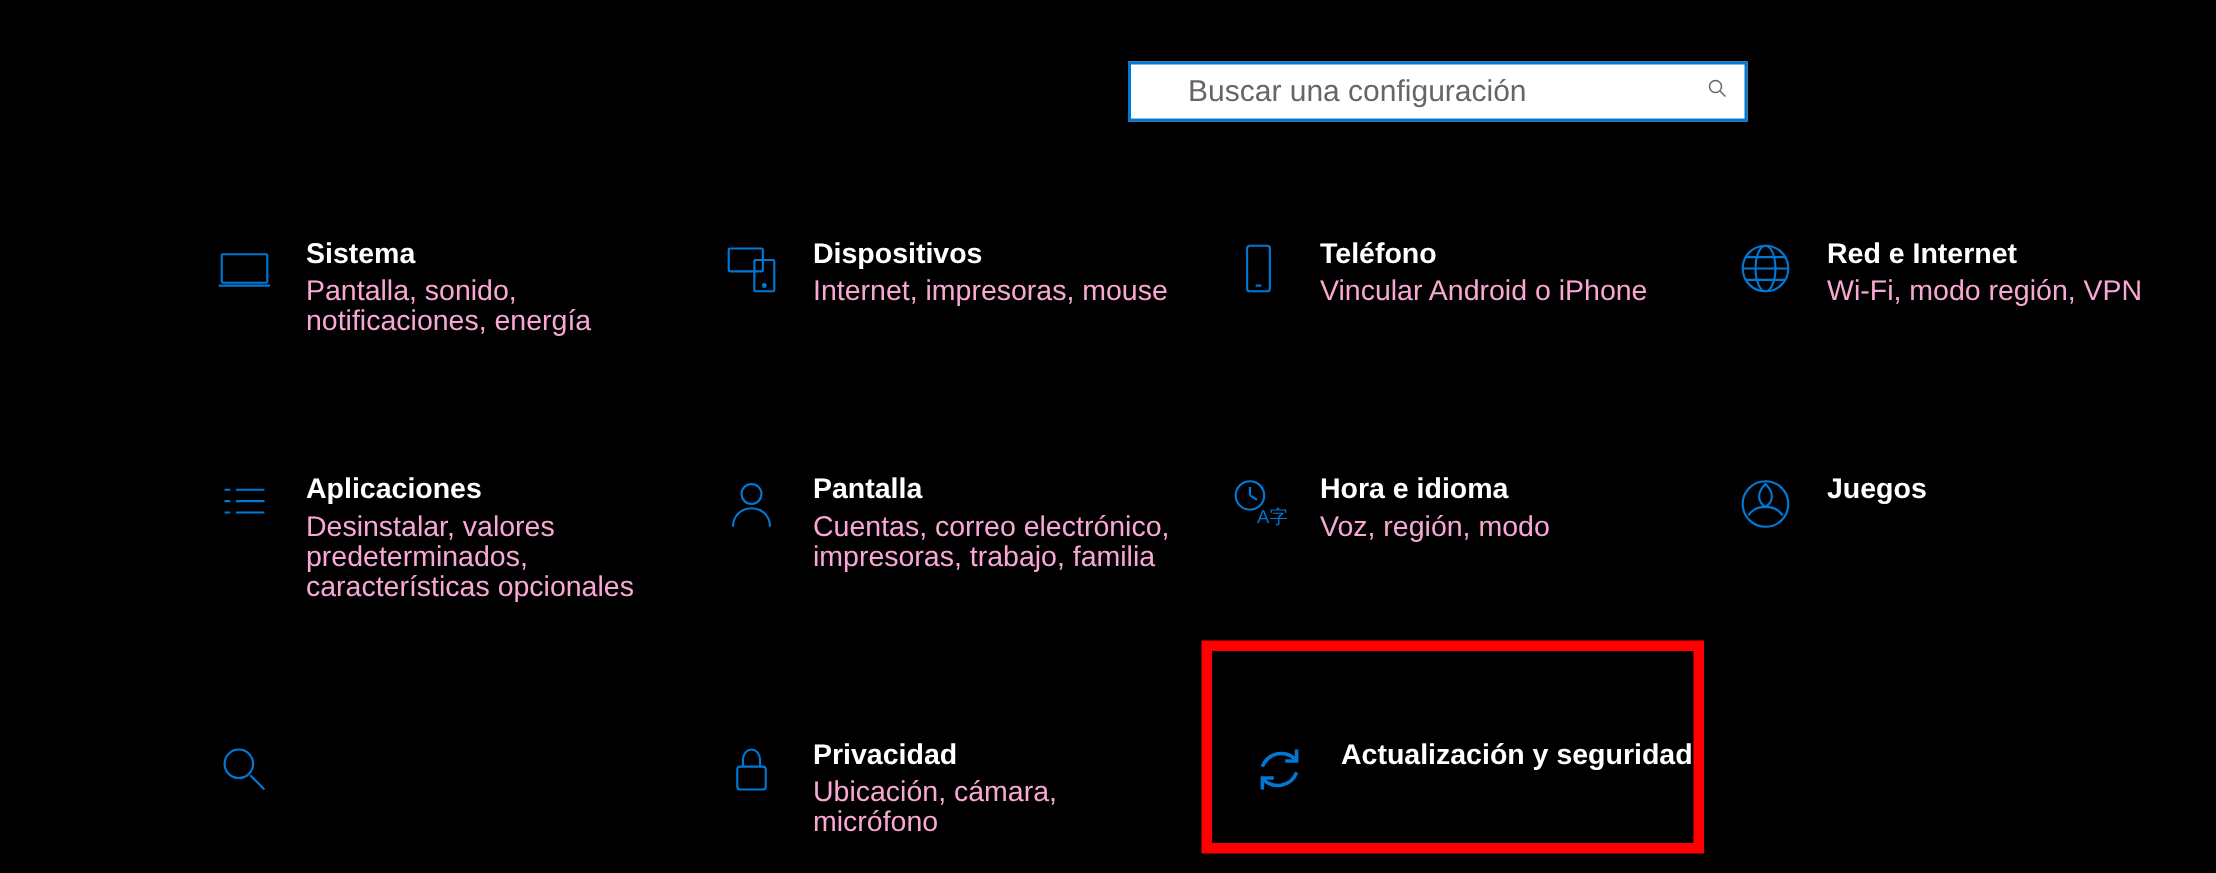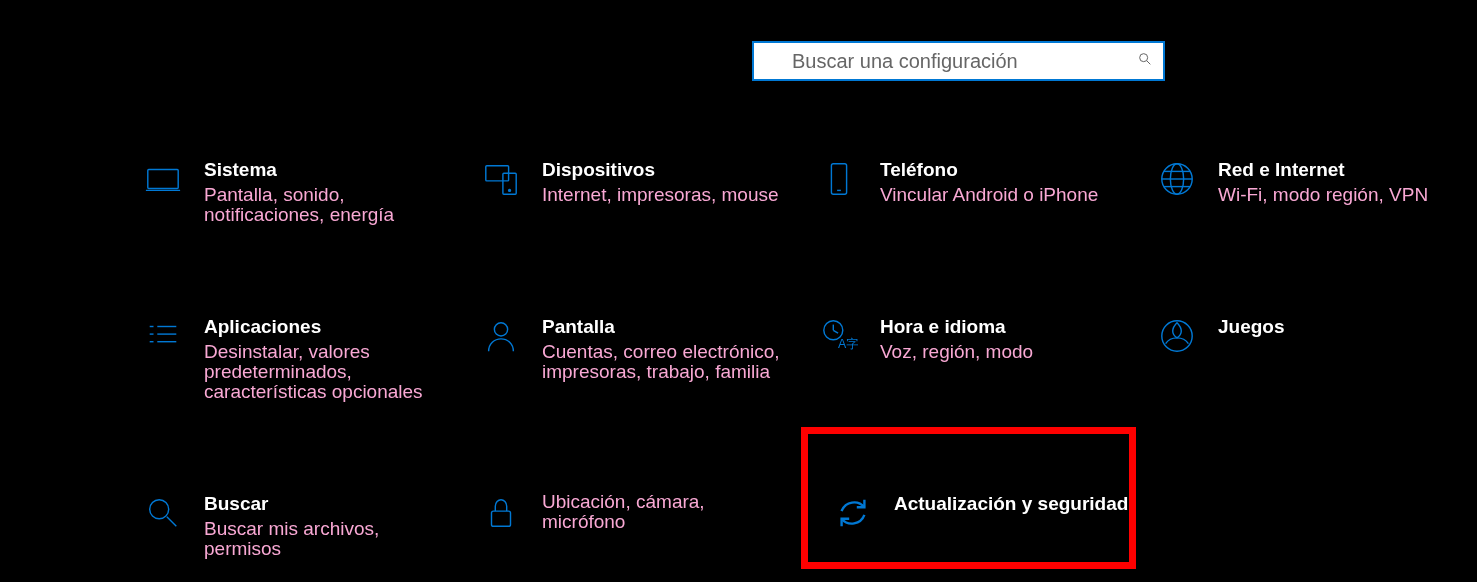--- a/index.html
+++ b/index.html
@@ -238,34 +238,31 @@
       </div>
     </div>
 
     <div class="tile">
       <div class="tile-icon">
         <svg viewBox="0 0 40 40">
             <circle cx="16" cy="16" r="10"></circle>
             <line x1="24" y1="24" x2="34" y2="34"></line>
           </svg>
       </div>
-      <div class="tile-text">
-        <div class="tile-title">Buscar</div>
-        <div class="tile-desc">Buscar mis archivos, permisos</div>
-      </div>
     </div>
 
     <div class="tile">
       <div class="tile-icon">
         <svg viewBox="0 0 40 40">
             <rect x="10" y="18" width="20" height="16" rx="2"></rect>
             <path d="M14 18v-5c0-4 3-7 6-7s6 3 6 7v5"></path>
           </svg>
       </div>
       <div class="tile-text">
+        <div class="tile-title">Privacidad</div>
         <div class="tile-desc">Ubicación, cámara, micrófono</div>
       </div>
     </div>
 
     <div class="tile" style="padding-left:14px;">
       <div class="tile-icon">
         <svg viewBox="0 0 40 40">
             <path d="M32 14 A14 14 0 0 0 8 18" stroke-width="2.5"></path>
             <polyline points="32,6 32,14 24,14" stroke-width="2.5"></polyline>
             <path d="M8 26 A14 14 0 0 0 32 22" stroke-width="2.5"></path>

